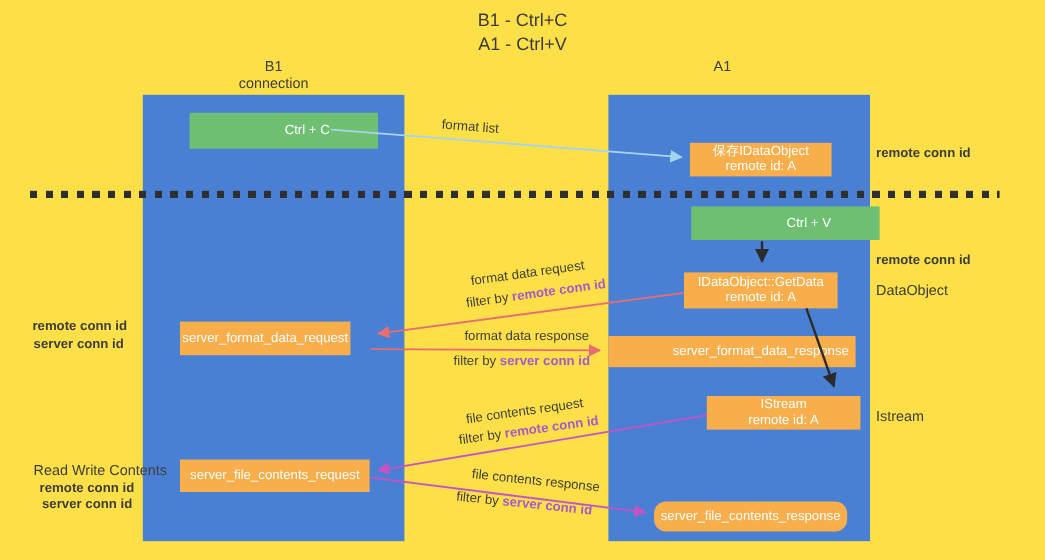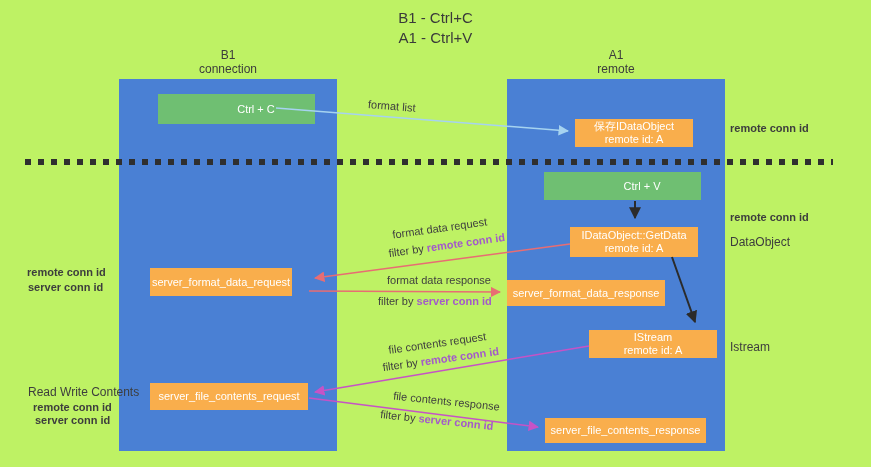--- a/index.html
+++ b/index.html
@@ -1,17 +1,17 @@
 <!DOCTYPE html>
 <html style="--column_blue: #4a80d4; --box_orange: #f9ae4c; --box_green: #6fbf72; --arrow_red: #e86d73; --arrow_magenta: #c653c6; --arrow_blue: #a6d3f0; --arrow_black: #2b2b2b; --text_purple: #a35bc9; --text_green: #68bd6c;"><head>
 <meta charset="utf-8">
 <style>
   html,body{margin:0;padding:0;}
   body{font-family:"Liberation Sans","DejaVu Sans",sans-serif;background:#fafafa;}
-  #stage{position:relative;width:871px;height:467px;background:#bef264;overflow:hidden;text-decoration:underline;}
+  #stage{position:relative;width:871px;height:467px;background:#fde047;overflow:hidden;text-decoration:underline;}
 
   .title{position:absolute;top:8px;left:0;width:871px;text-align:center;
          font-size:15px;color:#3a3a3a;line-height:20px;z-index:1;}
 
   .col{position:absolute;top:79px;width:218px;height:372px;background:var(--column_blue,#4a80d4);z-index:1;}
   .col-left{left:119px;}
   .col-right{left:507px;}
 
   .col-header{position:absolute;top:48px;width:218px;text-align:center;
               font-size:12px;color:#3c3c3c;line-height:14px;z-index:1;}
@@ -44,23 +44,22 @@
 
   <div class="title">
     <div>B1 - Ctrl+C</div>
     <div>A1 - Ctrl+V</div>
   </div>
 
   <div class="col-header" style="left:119px;">
     <div>B1</div>
     <div>connection</div>
   </div>
-  <div class="col-header" style="left:507px;">
+  <div class="col-header" style="left:493px;">
     <div>A1</div>
-    <div>remote</div>
   </div>
 
   <div class="col col-left"></div>
   <div class="col col-right"></div>
 
   <div class="dashed-line"></div>
 
   <svg class="overlay" width="871" height="467" viewBox="0 0 871 467">
     <defs>
       <marker id="m-blue" viewBox="0 0 10 10" refX="9" refY="5" markerWidth="7" markerHeight="7" orient="auto">
@@ -87,47 +86,47 @@
 
   <div class="box green" style="left:158px;top:94px;width:118px;height:30px;">
     <div>Ctrl + C</div>
   </div>
 
   <div class="box orange" style="left:575px;top:119px;width:118px;height:28px;">
     <div>保存IDataObject</div>
     <div>remote id: A</div>
   </div>
 
-  <div class="box green" style="left:544px;top:172px;width:118px;height:28px;">
+  <div class="box green" style="left:576px;top:172px;width:118px;height:28px;">
     <div>Ctrl + V</div>
   </div>
 
   <div class="box orange" style="left:570px;top:227px;width:128px;height:30px;">
     <div>IDataObject::GetData</div>
     <div>remote id: A</div>
   </div>
 
   <div class="box orange" style="left:150px;top:268px;width:142px;height:28px;">
     <div>server_format_data_request</div>
   </div>
 
-  <div class="box orange" style="left:507px;top:280px;width:158px;height:26px;">
+  <div class="box orange" style="left:507px;top:280px;width:158px;height:26px;padding-left:48px;">
     <div>server_format_data_response</div>
   </div>
 
   <div class="box orange" style="left:589px;top:330px;width:128px;height:28px;">
     <div>IStream</div>
     <div>remote id: A</div>
   </div>
 
   <div class="box orange" style="left:150px;top:383px;width:158px;height:27px;">
     <div>server_file_contents_request</div>
   </div>
 
-  <div class="box orange" style="left:545px;top:418px;width:161px;height:25px;">
+  <div class="box orange" style="left:545px;top:418px;width:161px;height:25px;border-radius:10px;">
     <div>server_file_contents_response</div>
   </div>
 
   <div class="alabel" style="left:368px;top:100px;transform:rotate(4.5deg);">format list</div>
 
   <div class="alabel" style="left:392px;top:222px;transform:rotate(-8deg);">format data request</div>
   <div class="alabel" style="left:388px;top:239px;transform:rotate(-8deg);">
     <span>filter by </span><span class="hl-purple">remote conn id</span>
   </div>
 

